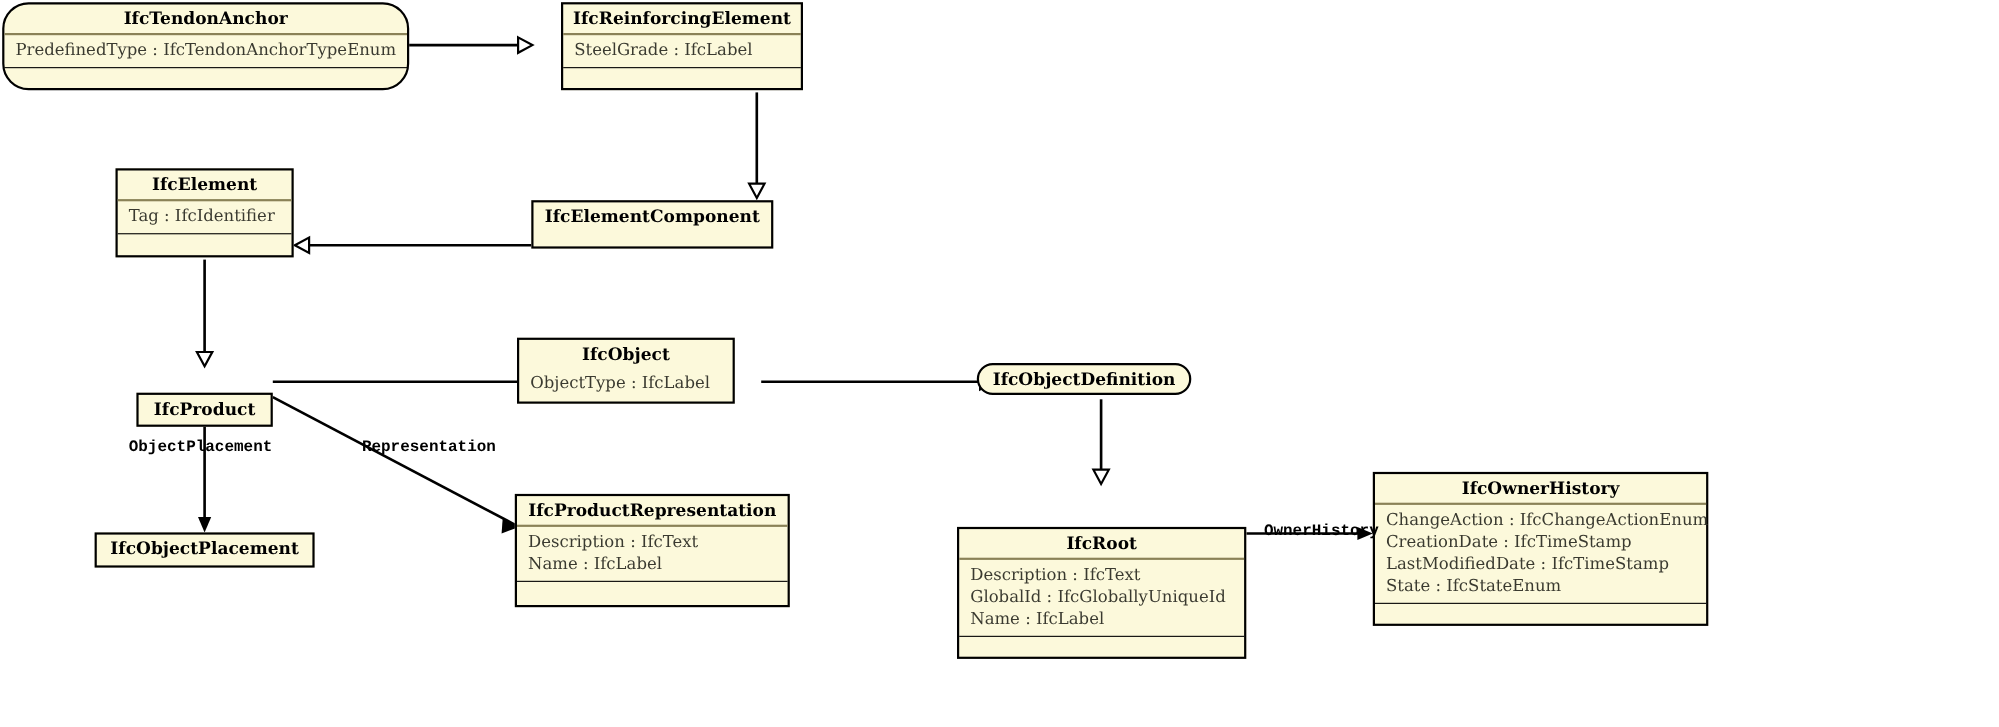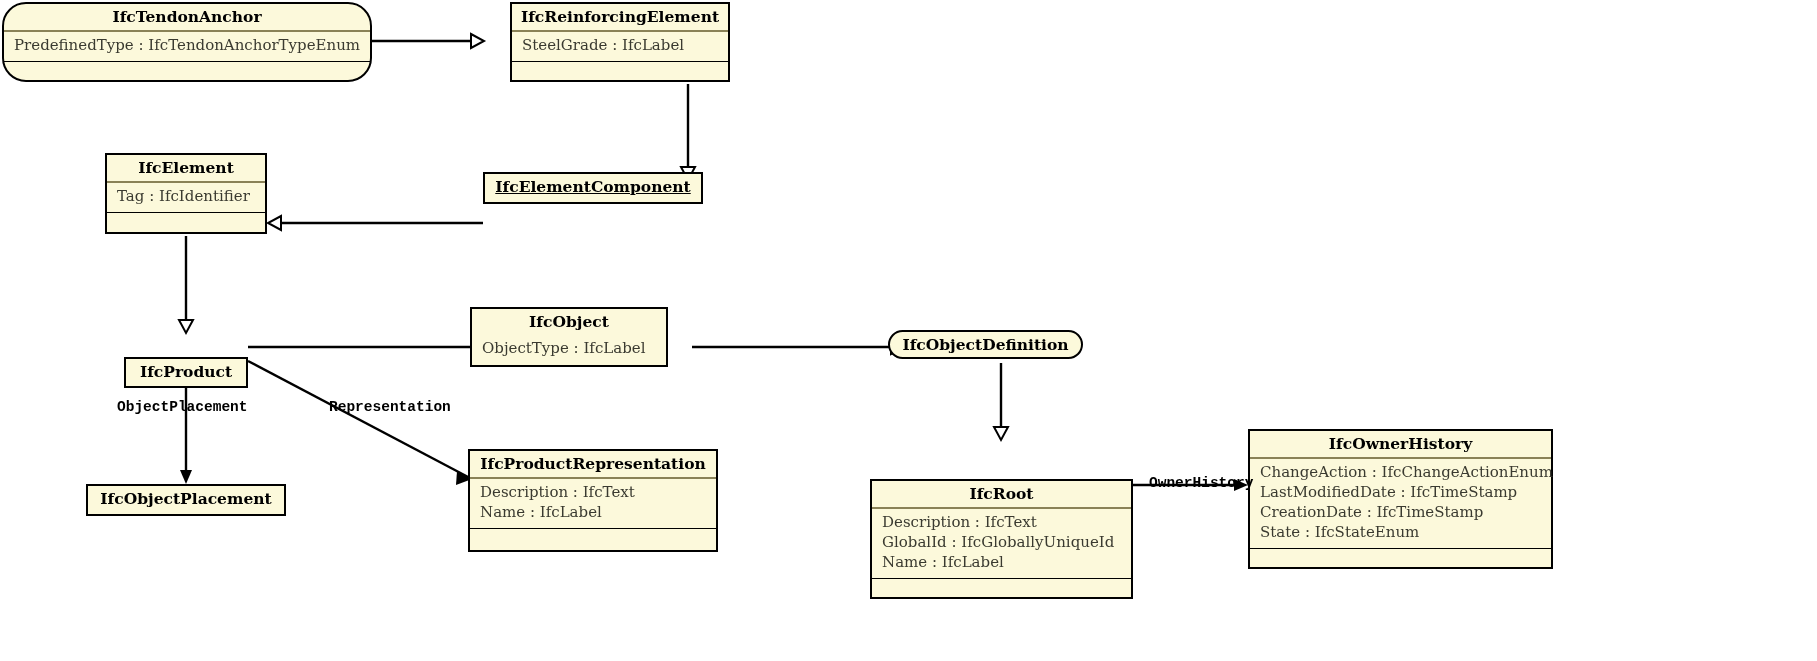--- a/index.html
+++ b/index.html
@@ -151,21 +151,21 @@
   <div class="uml-class" style="left:105px; top:153px; width:162px; height:81px;">
     <div class="uml-title">IfcElement</div>
     <div class="uml-divider"></div>
     <div class="uml-attrs">
       <span class="attr-row">Tag : IfcIdentifier</span>
     </div>
     <div class="uml-divider thin"></div>
     <div class="uml-ops"></div>
   </div>
 
-  <div class="uml-class" style="left:483px; top:172px; width:220px; height:32px;text-decoration:underline;">
+  <div class="uml-class" style="left:483px; top:182px; width:220px; height:44px;">
     <div class="uml-title">IfcElementComponent</div>
   </div>
 
   <div class="uml-class" style="left:124px; top:331px; width:124px; height:31px;margin-top:26px;">
     <div class="uml-title">IfcProduct</div>
   </div>
 
   <div class="uml-class" style="left:470px; top:307px; width:198px; height:60px;">
     <div class="uml-title">IfcObject</div>
     <div class="uml-divider"></div>
@@ -205,22 +205,22 @@
     </div>
     <div class="uml-divider thin"></div>
     <div class="uml-ops"></div>
   </div>
 
   <div class="uml-class" style="left:1248px; top:429px; width:305px; height:140px;">
     <div class="uml-title">IfcOwnerHistory</div>
     <div class="uml-divider"></div>
     <div class="uml-attrs">
       <span class="attr-row">ChangeAction : IfcChangeActionEnum</span>
+      <span class="attr-row">CreationDate : IfcTimeStamp</span>
       <span class="attr-row">LastModifiedDate : IfcTimeStamp</span>
-      <span class="attr-row">CreationDate : IfcTimeStamp</span>
       <span class="attr-row">State : IfcStateEnum</span>
     </div>
     <div class="uml-divider thin"></div>
     <div class="uml-ops"></div>
   </div>
 
   <div class="edge-label" style="left:117px; top:399px;">ObjectPlacement</div>
 
   <div class="edge-label" style="left:329px; top:399px;">Representation</div>
 

